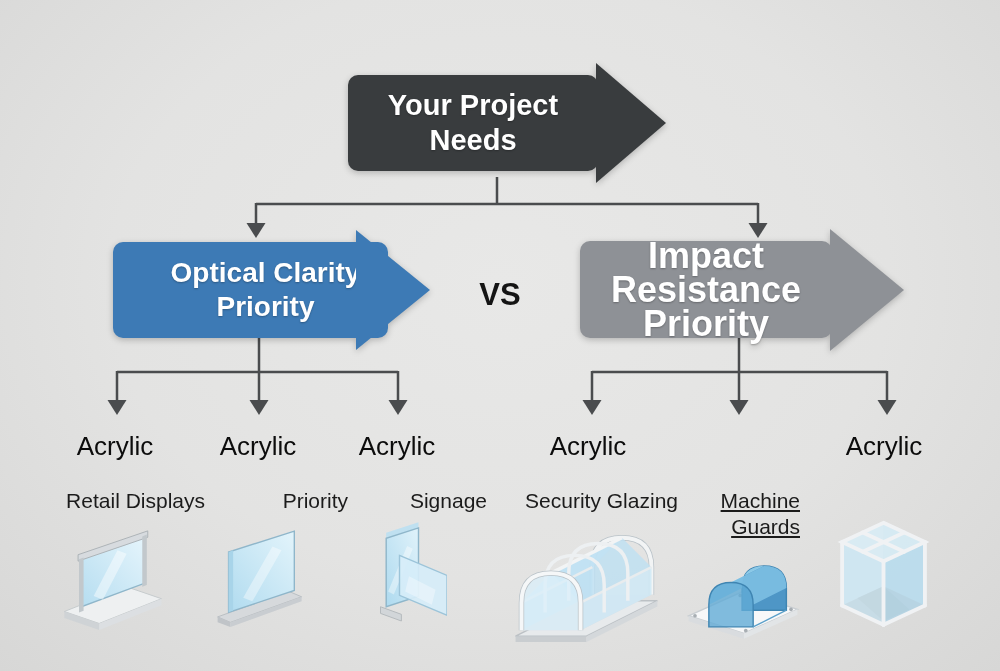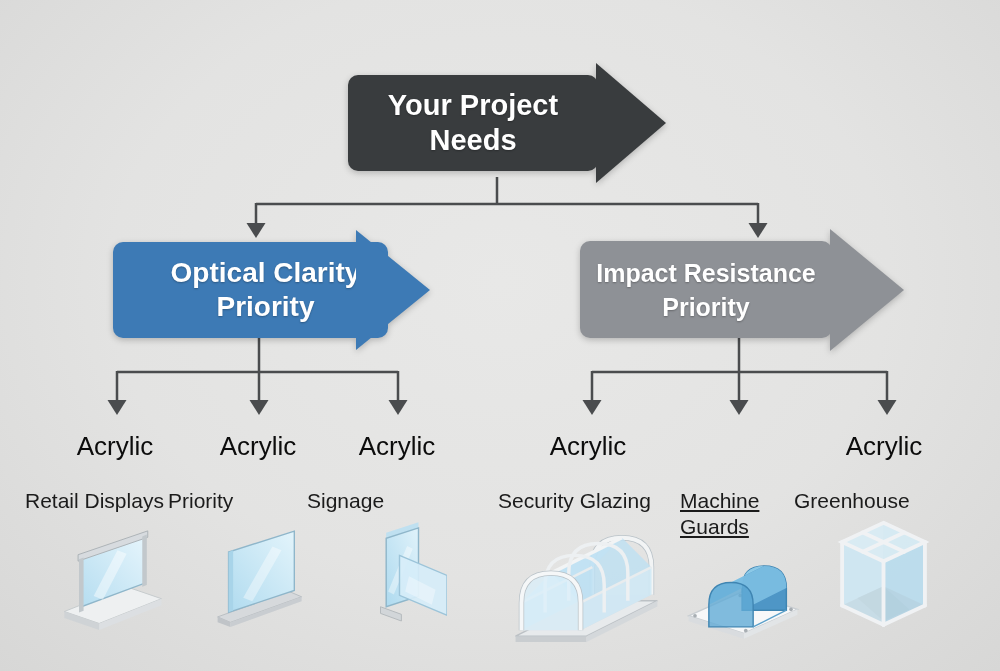--- a/index.html
+++ b/index.html
@@ -16,28 +16,28 @@
     text-shadow:0 1px 2px rgba(0,0,0,0.28);
   }
   .arrow-head{position:absolute;clip-path:polygon(0 0,100% 50%,0 100%);}
   .root-arrow{left:348px;top:75px;}
   .root-arrow .arrow-body{width:250px;height:96px;font-size:29px;line-height:35px;padding:0 8px;box-sizing:border-box;}
   .root-arrow .arrow-head{left:248px;top:-12px;width:70px;height:120px;}
   .blue-arrow{left:113px;top:242px;}
   .blue-arrow .arrow-body{width:245px;height:96px;font-size:28px;line-height:34px;}
   .blue-arrow .arrow-head{left:243px;top:-12px;width:74px;height:120px;}
   .gray-arrow{left:580px;top:241px;}
-  .gray-arrow .arrow-body{width:252px;height:97px;font-size:25px;line-height:34px;}
+  .gray-arrow .arrow-body{width:252px;height:97px;font-size:36px;line-height:34px;}
   .gray-arrow .arrow-head{left:250px;top:-12px;width:74px;height:122px;}
   .vs{position:absolute;left:455px;top:277px;width:90px;text-align:center;
       font-size:31px;font-weight:bold;color:#141414;}
   .mat{position:absolute;top:431px;width:180px;text-align:center;font-size:26px;
        font-weight:normal;color:#0c0c0c;}
   .mat.narrow{font-size:24px;top:434px;}
-  .app{position:absolute;top:488px;width:180px;text-align:left;font-size:21px;
+  .app{position:absolute;top:488px;width:180px;text-align:right;font-size:21px;
        line-height:26px;color:#1b1b1b;}
   .c1{left:25px;} .c2{left:168px;} .c3{left:307px;}
   .c4{left:498px;} .c5{left:650px;} .c6{left:794px;}
   .c5app{left:680px;width:120px;text-decoration:underline;}
   .icon{position:absolute;}
   .i1{left:57px;top:526px;}  .i2{left:203px;top:524px;} .i3{left:352px;top:521px;}
   .i4{left:502px;top:516px;} .i5{left:683px;top:540px;} .i6{left:828px;top:517px;}
 </style>
 </head>
 <body>
@@ -67,40 +67,40 @@
     <div class="arrow-head" style="background-color: rgb(57, 60, 62);"></div>
   </div>
 
   <div class="arrow blue-arrow">
     <div class="arrow-body" style="background-color: rgb(61, 122, 181); padding-left: 30px;">
       <span>Optical Clarity Priority</span>
     </div>
     <div class="arrow-head" style="background-color: rgb(61, 122, 181);"></div>
   </div>
 
+  <div class="vs">VS</div>
 
   <div class="arrow gray-arrow">
     <div class="arrow-body" style="background-color: rgb(142, 145, 150);">
       <span>Impact Resistance Priority</span>
     </div>
     <div class="arrow-head" style="background-color: rgb(142, 145, 150);"></div>
   </div>
 
   <div class="mat c1">Acrylic</div>
   <div class="mat c2">Acrylic</div>
   <div class="mat c3">Acrylic</div>
   <div class="mat c4">Acrylic</div>
   <div class="mat c6">Acrylic</div>
 
   <div class="app c1">Retail Displays</div>
   <div class="app c2">Priority</div>
   <div class="app c3">Signage</div>
   <div class="app c4">Security Glazing</div>
   <div class="app c5app">Machine Guards</div>
-  <div class="app c6">Greenhouse</div>
 
   <svg class="icon i1" width="110" height="106" viewBox="0 0 120 115">
     <defs>
       <linearGradient id="gl1" x1="0" y1="1" x2="1" y2="0">
         <stop offset="0" stop-color="#b5ddf0"></stop>
           <stop offset="1" stop-color="#e6f5fc"></stop>
       </linearGradient>
     </defs>
     <polygon points="8,93 76,66 114,79 46,106" fill="#eef0f1" stroke="#c3c8cb" stroke-width="1"></polygon>
     <polygon points="8,93 8,100 46,113 46,106" fill="#cfd3d6"></polygon>

